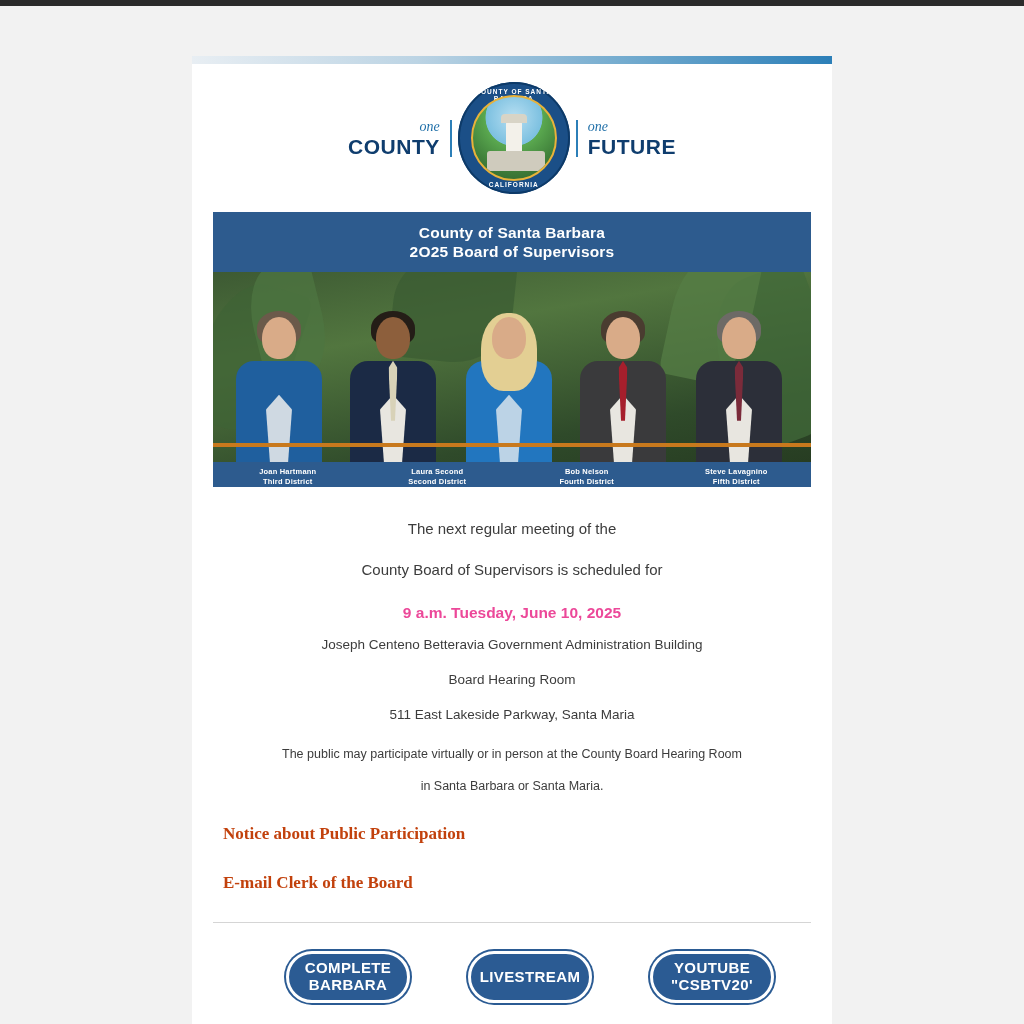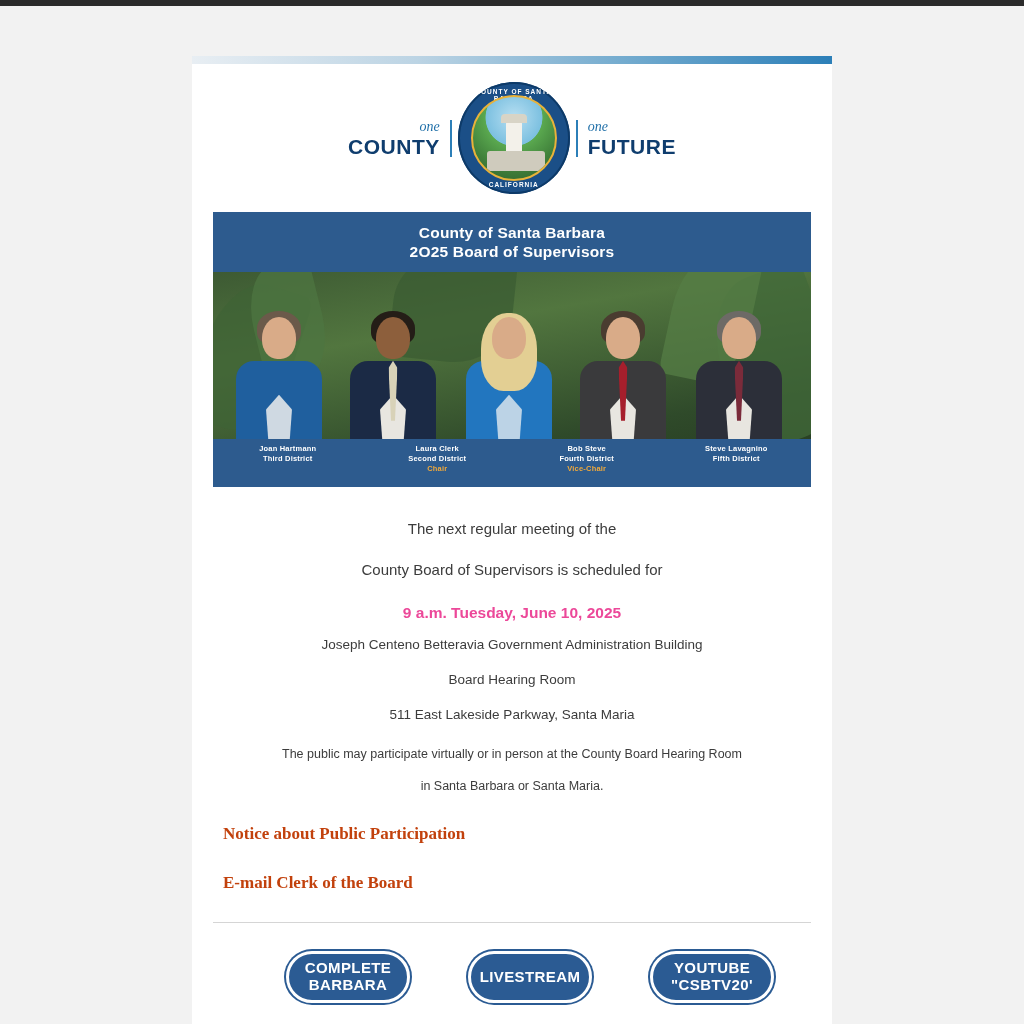--- a/index.html
+++ b/index.html
@@ -189,21 +189,21 @@
     width: 9px; height: 60px;
     clip-path: polygon(50% 0, 100% 12%, 72% 100%, 28% 100%, 0 12%);
   }
   .hero-strip {
     position: absolute; left: 0; right: 0; bottom: 40px;
     height: 4px;
     background: #c8791d;
   }
   .hero-names {
     position: absolute; left: 0; right: 0; bottom: 0;
-    height: 48px;
+    height: 25px;
     background: #2d5b8e;
     display: flex;
   }
   .name-cell {
     flex: 1;
     text-align: center;
     color: #ffffff;
     font-size: 7.5px;
     font-weight: bold;
     line-height: 1.35;
@@ -379,26 +379,26 @@
         </div>
 
         <div class="hero-strip"></div>
         <div class="hero-names">
           <div class="name-cell">
             <div>Joan Hartmann</div>
             <div>Third District</div>
             <div class="role"></div>
           </div>
           <div class="name-cell">
-            <div>Laura Clerk</div>
+            <div>Laura Second</div>
             <div>Second District</div>
             <div class="role">Chair</div>
           </div>
           <div class="name-cell">
-            <div>Bob Steve</div>
+            <div>Bob Nelson</div>
             <div>Fourth District</div>
             <div class="role">Vice-Chair</div>
           </div>
           <div class="name-cell">
             <div>Steve Lavagnino</div>
             <div>Fifth District</div>
             <div class="role"></div>
           </div>
         </div>
       </div>

